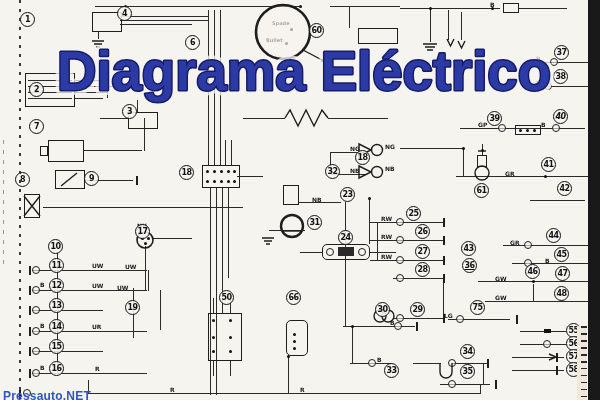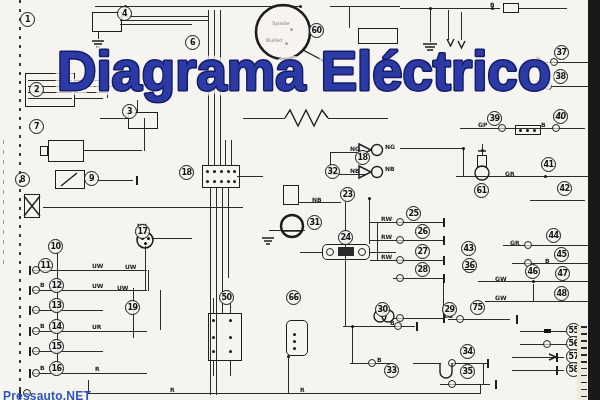--- a/index.html
+++ b/index.html
@@ -291,37 +291,37 @@
       <div class="wl" style="left: 490px; top: 1px;">B</div>
       <div class="comp" style="left: 20px; top: 12px;">1</div>
       <div class="comp" style="left: 29px; top: 82px;">2</div>
       <div class="comp" style="left: 122px; top: 104px;">3</div>
       <div class="comp" style="left: 117px; top: 6px;">4</div>
       <div class="comp" style="left: 185px; top: 35px;">6</div>
       <div class="comp" style="left: 29px; top: 119px;">7</div>
       <div class="comp" style="left: 15px; top: 172px;">8</div>
       <div class="comp" style="left: 84px; top: 171px;">9</div>
       <div class="comp" style="left: 48px; top: 239px;">10</div>
-      <div class="comp" style="left: 38px; top: 258px;">11</div>
+      <div class="comp" style="left: 49px; top: 258px;">11</div>
       <div class="comp" style="left: 49px; top: 278px;">12</div>
       <div class="comp" style="left: 49px; top: 298px;">13</div>
       <div class="comp" style="left: 49px; top: 319px;">14</div>
       <div class="comp" style="left: 49px; top: 339px;">15</div>
       <div class="comp" style="left: 49px; top: 361px;">16</div>
       <div class="comp" style="left: 135px; top: 224px;">17</div>
       <div class="comp" style="left: 179px; top: 165px;">18</div>
       <div class="comp" style="left: 125px; top: 300px;">19</div>
       <div class="comp" style="left: 355px; top: 150px;">18</div>
       <div class="comp" style="left: 340px; top: 187px;">23</div>
       <div class="comp" style="left: 338px; top: 230px;">24</div>
       <div class="comp" style="left: 406px; top: 206px;">25</div>
       <div class="comp" style="left: 415px; top: 224px;">26</div>
       <div class="comp" style="left: 415px; top: 244px;">27</div>
       <div class="comp" style="left: 415px; top: 262px;">28</div>
-      <div class="comp" style="left: 410px; top: 302px; margin-left: 32px;">29</div>
+      <div class="comp" style="left: 410px; top: 302px;">29</div>
       <div class="comp" style="left: 375px; top: 302px;">30</div>
       <div class="comp" style="left: 307px; top: 215px;">31</div>
       <div class="comp" style="left: 281px; top: 164px; margin-left: 44px;">32</div>
       <div class="comp" style="left: 384px; top: 363px;">33</div>
       <div class="comp" style="left: 460px; top: 344px;">34</div>
       <div class="comp" style="left: 460px; top: 364px;">35</div>
       <div class="comp" style="left: 462px; top: 258px; text-decoration: underline;">36</div>
       <div class="comp" style="left: 554px; top: 45px;">37</div>
       <div class="comp" style="left: 553px; top: 69px;">38</div>
       <div class="comp" style="left: 487px; top: 111px;">39</div>

